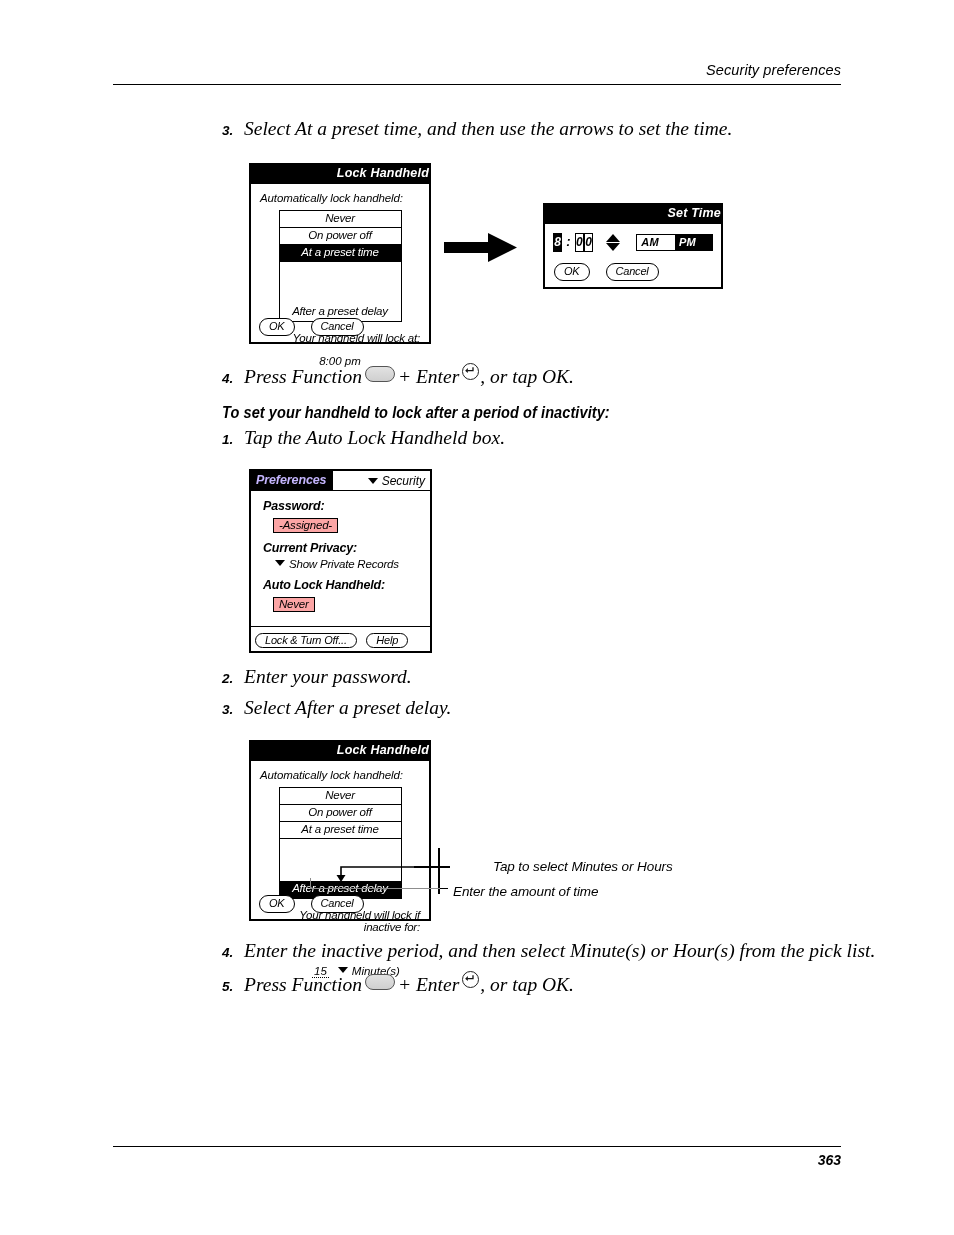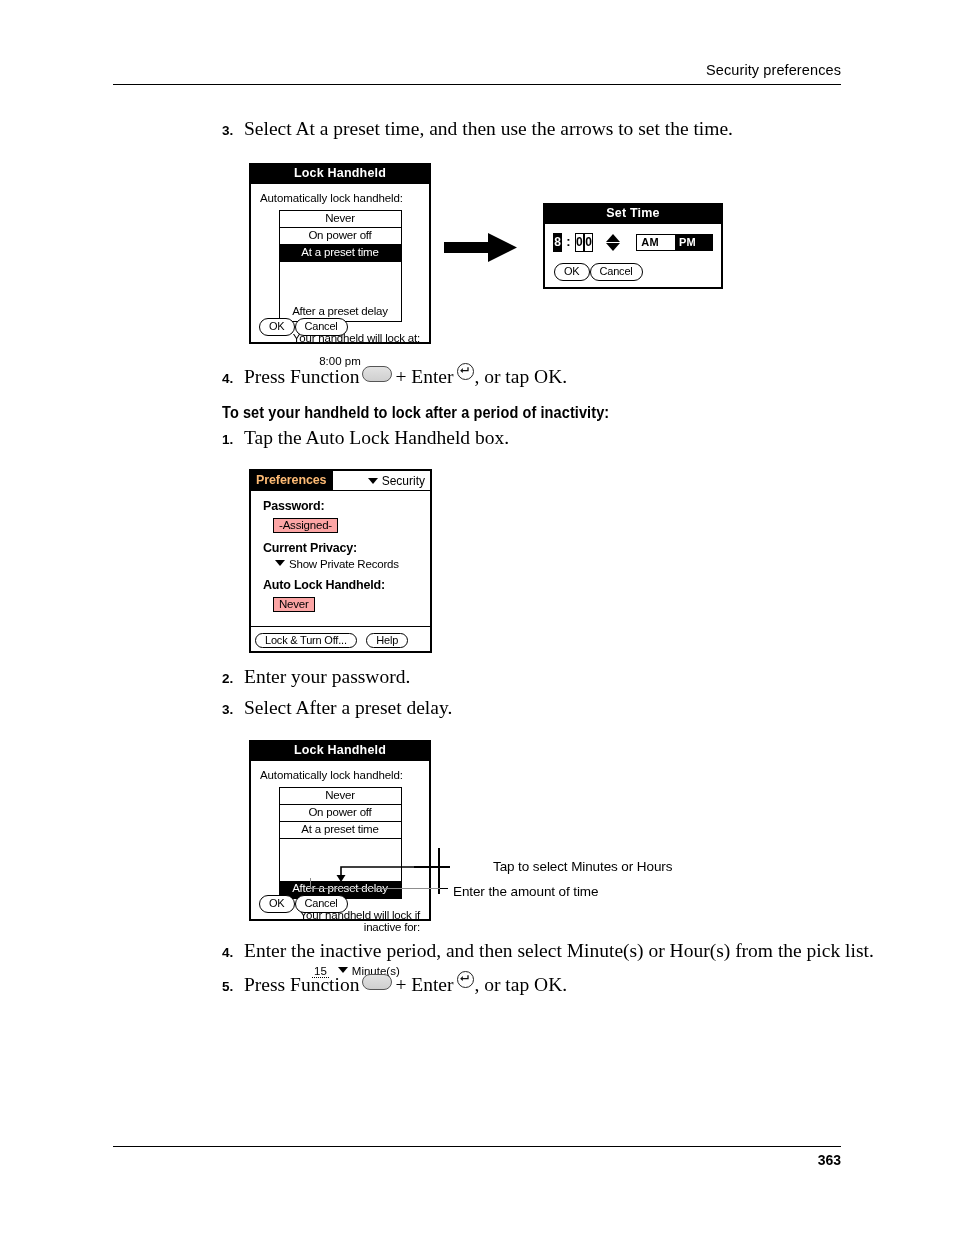--- a/index.html
+++ b/index.html
@@ -4,21 +4,21 @@
 <style>
   html,body{margin:0;padding:0;}
   body{
     width:954px; height:1235px;
     background:#ffffff;
     font-family:"Liberation Serif", serif;
     color:#000;
     position:relative;
     overflow:hidden;
   }
-  .page{position:absolute; left:0; top:0; width:802px; height:1235px;}
+  .page{position:absolute; left:0; top:0; width:802px; height:1235px;font-style:italic;}
 
   
   .hdr{position:absolute; left:113px; top:62px; width:728px;}
   .hdr-title{
     text-align:right;
     font-family:"Liberation Sans", sans-serif;
     font-size:14.5px;
     letter-spacing:.1px;
     color:#000;
     padding-bottom:6px;
@@ -89,21 +89,21 @@
   .pda{
     position:absolute;
     background:#fff;
     border:2px solid #000;
     box-sizing:border-box;
     font-family:"Liberation Sans", sans-serif;
     -webkit-font-smoothing:none;
   }
   .pda-title{
     background:#000; color:#fff;
-    text-align:center;
+    text-align:right;
     font-weight:bold;
     font-size:12.5px;
     letter-spacing:.2px;
     padding:2px 0 3px 0;
     line-height:1.1;
   }
   .pda-body{padding:6px 9px 6px 9px;}
   .pda-label{font-size:11.5px; margin:2px 0 6px 0; letter-spacing:-.1px;}
   .listbox{
     border:1.4px solid #000;
@@ -117,21 +117,21 @@
     padding:1px 0 2px 0;
     border-bottom:1px solid #000;
     line-height:1.15;
     letter-spacing:-.2px;
   }
   .listitem:last-child{border-bottom:none;margin-top:42px;}
   .listitem.sel{background:#000;color:#fff;}
   .pda-note{font-size:11.5px; margin-top:10px; letter-spacing:-.2px;text-align:right;}
   .pda-val{font-size:11.5px; text-align:center; margin-top:11px;}
 
-  .btnrow{position:absolute; left:8px; bottom:6px; display:flex; gap:0;}
+  .btnrow{position:absolute; left:8px; bottom:6px; display:flex; gap:16px;}
   .pbtn{
     border:1.4px solid #000;
     border-radius:9px;
     font-size:11px;
     padding:0px 9px 1px 9px;
     line-height:1.35;
     background:#fff;
     letter-spacing:-.2px;
   }
 
@@ -152,21 +152,21 @@
     display:flex;flex-direction:column;align-items:center;gap:1px;
   }
   .tri-up{width:0;height:0;border-left:7px solid transparent;border-right:7px solid transparent;border-bottom:8px solid #000;}
   .tri-dn{width:0;height:0;border-left:7px solid transparent;border-right:7px solid transparent;border-top:8px solid #000;}
   .ampm{margin-left:16px; display:flex; border:1.4px solid #000;}
   .ampm div{font-size:11px; font-weight:bold; padding:1px 16px 2px 4px; letter-spacing:.3px;}
   .ampm .on{background:#000;color:#fff;}
 
   
   .prefbar{display:flex; align-items:stretch; border-bottom:1.6px solid #000;}
-  .prefbar .ttl{background:#000;color:#fdba74;font-weight:bold;font-size:12.5px;padding:2px 7px 3px 5px;letter-spacing:-.1px;}
+  .prefbar .ttl{background:#000;color:#c4b5fd;font-weight:bold;font-size:12.5px;padding:2px 7px 3px 5px;letter-spacing:-.1px;}
   .prefbar .rgt{flex:1;display:flex;align-items:center;justify-content:flex-end;font-size:12px;padding-right:5px;}
   .pref-h{font-weight:bold;font-size:12.5px;margin:8px 0 2px 12px;letter-spacing:-.2px;}
   .pref-box{
     display:inline-block;border:1.3px solid #000;font-size:11.5px;
     padding:0px 5px 1px 5px;margin-left:22px;background:#fca5a5;letter-spacing:-.2px;
   }
   .pref-sel{font-size:11.5px;margin-left:24px;margin-top:3px;letter-spacing:-.2px;}
   .caret{display:inline-block;width:0;height:0;border-left:5px solid transparent;border-right:5px solid transparent;border-top:6px solid #000;margin-right:4px;vertical-align:2px;}
 
   

